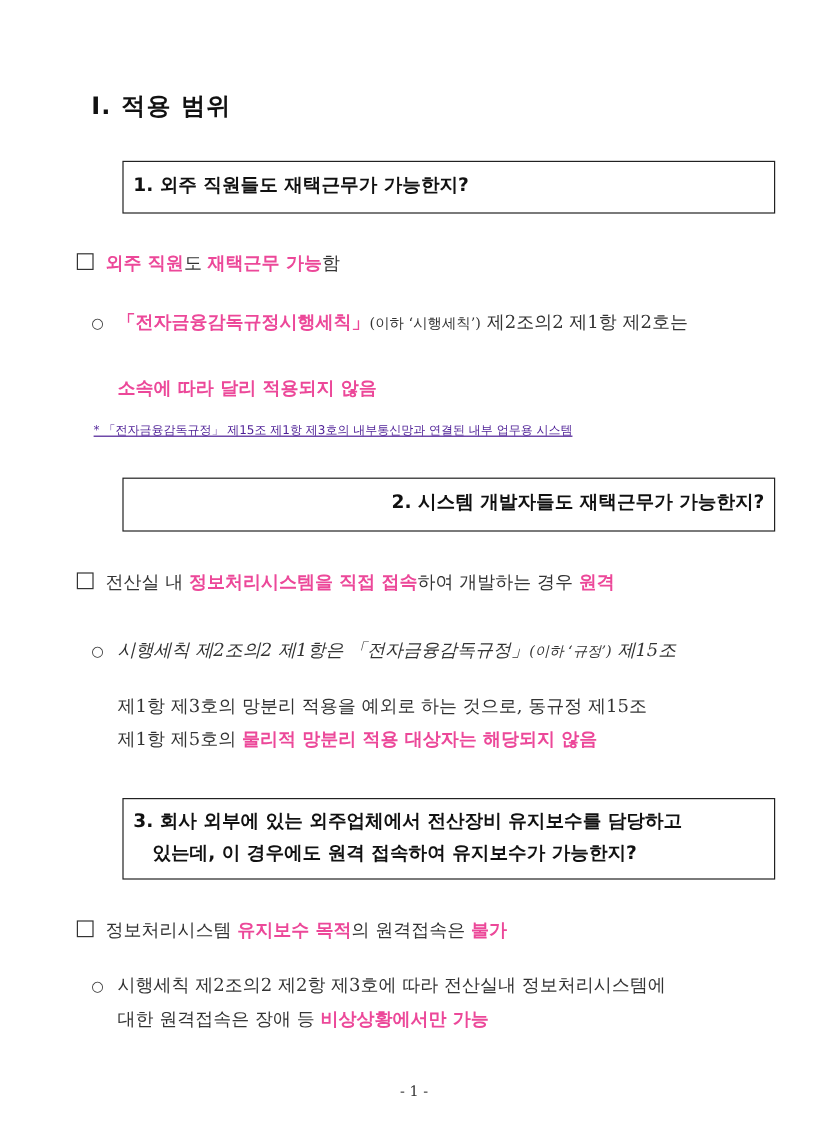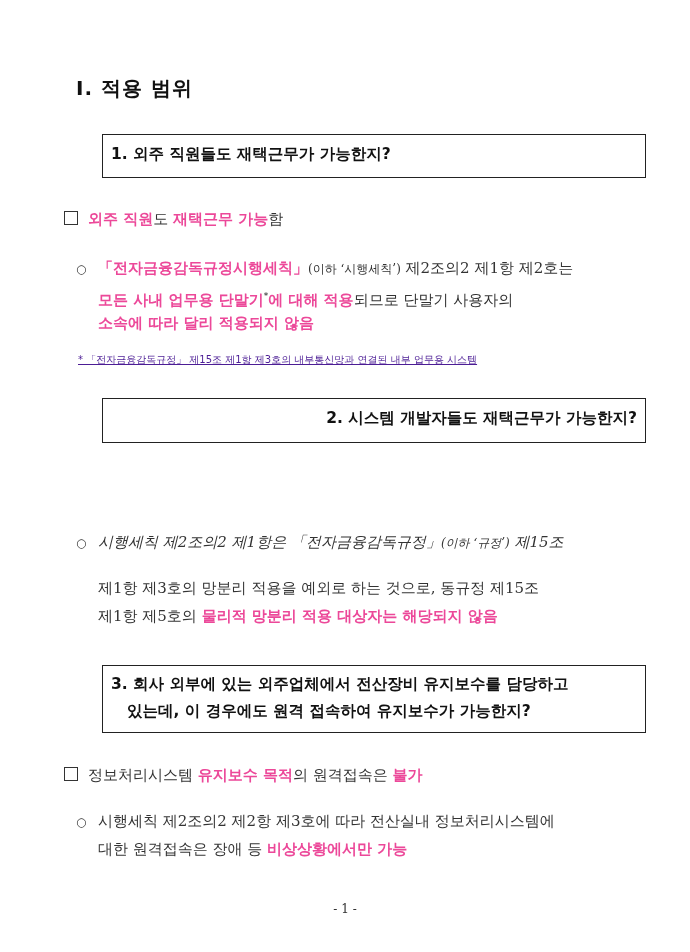--- a/index.html
+++ b/index.html
@@ -48,32 +48,32 @@
     <span>1. 외주 직원들도 재택근무가 가능한지?</span>
   </div>
 
   <div class="line" style="top:209px;">
     <span class="sq"></span><span class="b">외주 직원</span><span class="n">도 </span><span class="b">재택근무 가능</span><span class="n">함</span>
   </div>
 
   <div class="line" style="top:258px; left:76px;">
     <span class="bullet">○</span><span class="b">「전자금융감독규정시행세칙」</span><span class="n small">(이하 ‘시행세칙’)</span><span class="n"> 제2조의2 제1항 제2호는</span>
   </div>
-  <div class="line" style="top:286px; left:98px;">
-    <span class="b">모든 사내 업무용 단말기</span><span class="sup">*</span><span class="b">에 대해 적용</span><span class="n">되므로 단말기 사용자의</span>
-  </div>
   <div class="line" style="top:313px; left:98px;">
     <span class="b">소속에 따라 달리 적용되지 않음</span>
   </div>
   <div class="line note" style="top:350px; left:78px;">* 「전자금융감독규정」 제15조 제1항 제3호의 내부통신망과 연결된 내부 업무용 시스템</div>
 
   <div class="qbox" style="top:398px; height:45px;text-align:right;">
     <span>2. 시스템 개발자들도 재택근무가 가능한지?</span>
   </div>
 
+  <div class="line" style="top:475px;">
+    <span class="sq"></span><span class="n">전산실 내 </span><span class="b">정보처리시스템을 직접 접속</span><span class="n">하여 개발하는 경우 </span><span class="b">원격</span>
+  </div>
 
   <div class="line" style="top:532px; left:76px;font-style:italic;">
     <span class="bullet">○</span><span class="n">시행세칙 제2조의2 제1항은 「전자금융감독규정」</span><span class="n small">(이하 ‘규정’)</span><span class="n"> 제15조</span>
   </div>
   <div class="line" style="top:578px; left:98px;">
     <span class="n">제1항 제3호의 망분리 적용을 예외로 하는 것으로, 동규정 제15조</span>
   </div>
   <div class="line" style="top:606px; left:98px;">
     <span class="n">제1항 제5호의 </span><span class="b">물리적 망분리 적용 대상자는 해당되지 않음</span>
   </div>

